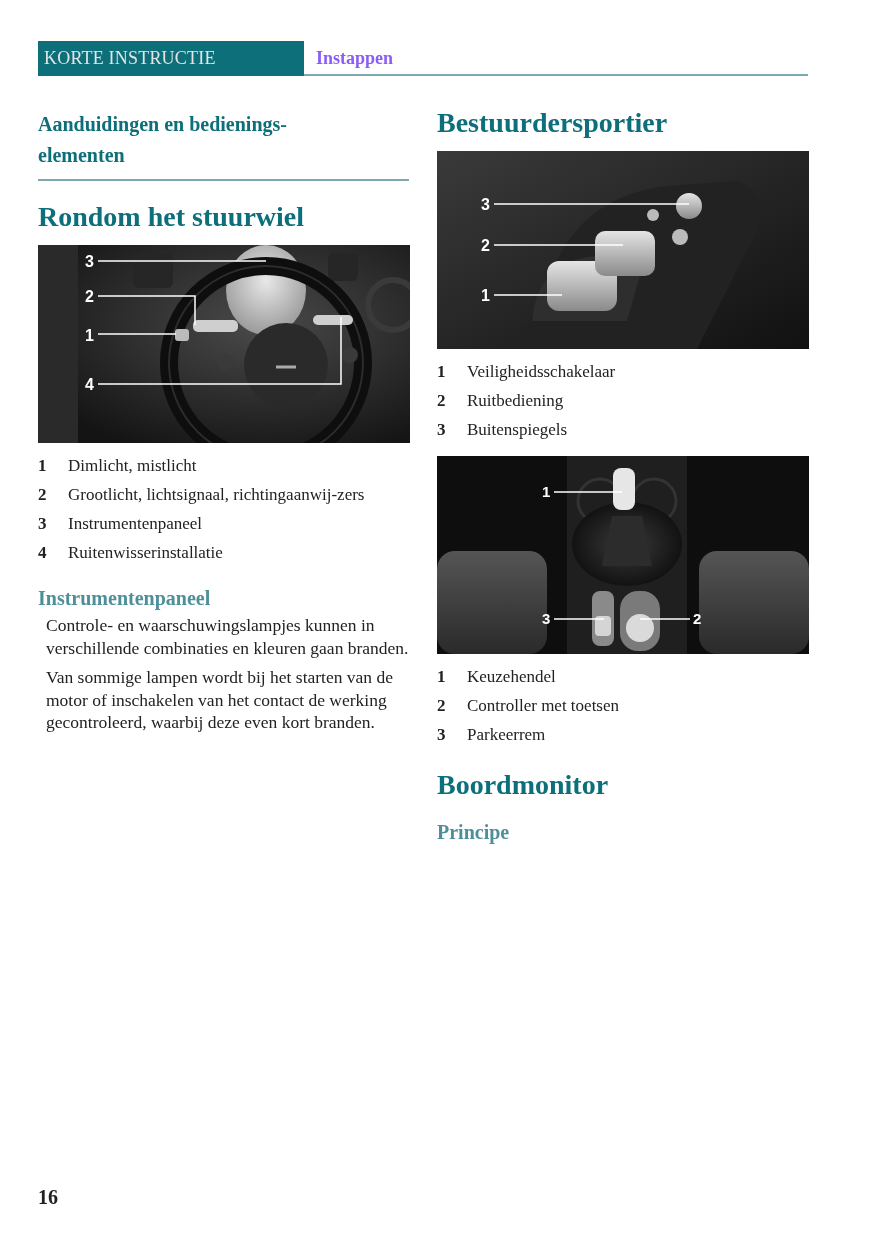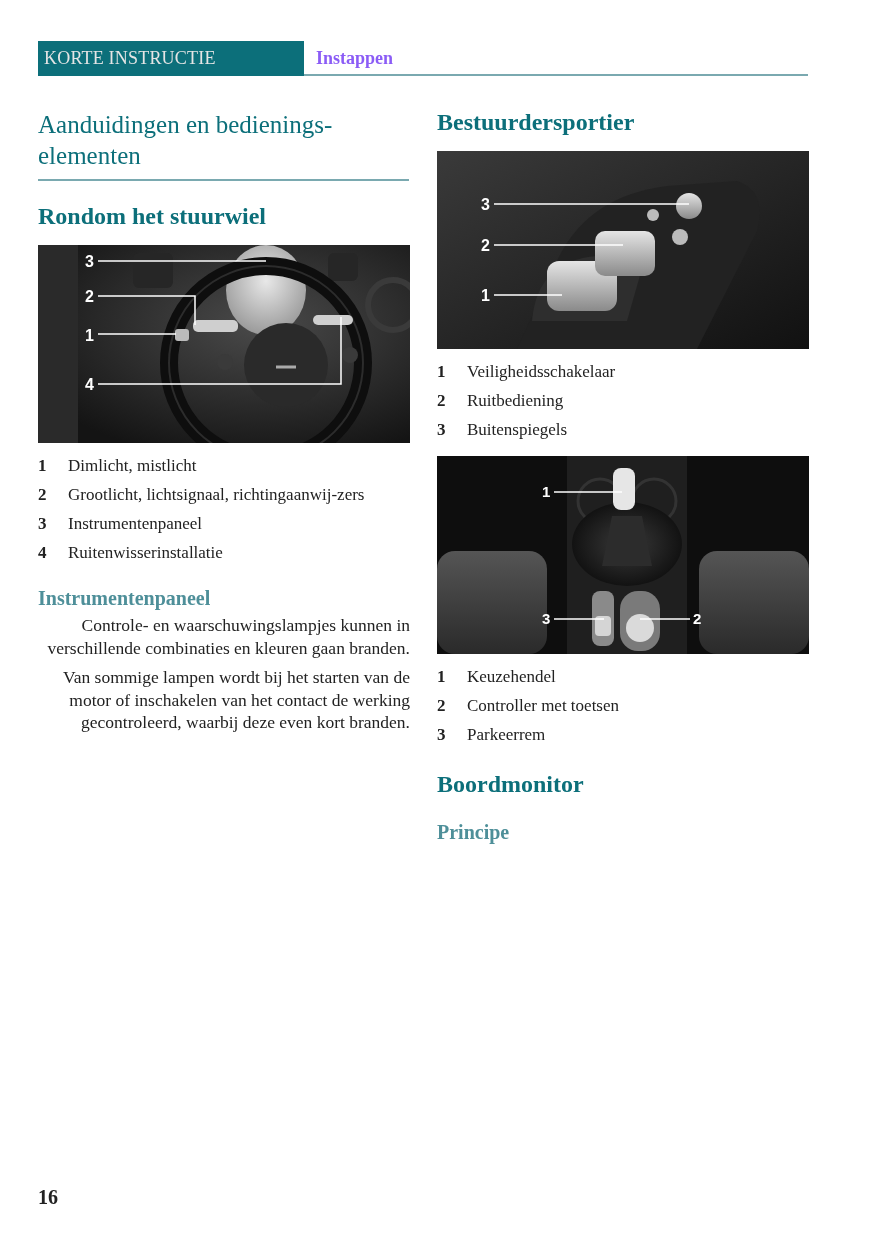--- a/index.html
+++ b/index.html
@@ -10,34 +10,34 @@
                  color: #e5e5e5; font-family: "Liberation Serif", serif; font-size: 18px; line-height: 35px;
                  padding-left: 6px; box-sizing: border-box; letter-spacing: 0.2px; }
   .header .section { position: absolute; left: 278px; top: 0; height: 35px; line-height: 35px;
                      font-family: "Liberation Serif", serif; font-weight: bold; font-size: 18px; color: #8b5cf6; }
   .header .rule { position: absolute; left: 266px; right: 0; bottom: 0; height: 2px; background: #7aa9b0; }
 
   .col { position: absolute; top: 100px; width: 372px; }
   .col.left { left: 38px; }
   .col.right { left: 437px; }
 
-  h1.title { margin: 0; font-family: "Liberation Serif", serif; font-weight: normal; color: #0c6f7a;
-             font-size: 25px; line-height: 31px; padding-top: 9px; }
+  h1.title { margin: 0; font-family: "Liberation Serif", serif; font-weight: bold; color: #0c6f7a;
+             font-size: 20px; line-height: 31px; padding-top: 9px; }
   .title-rule { height: 2px; background: #7aa9b0; margin-top: 8px; width: 371px; }
   h2 { margin: 0; font-family: "Liberation Serif", serif; font-weight: bold; color: #0c6f7a;
-       font-size: 24px; line-height: 27px; }
+       font-size: 28px; line-height: 27px; }
   h3 { margin: 0; font-family: "Liberation Serif", serif; font-weight: bold; color: #4e8f99;
        font-size: 20px; line-height: 24px; }
   .photo { width: 372px; height: 198px; background: #1a1a1a; position: relative; overflow: hidden; }
   .photo svg { display: block; }
   ul.legend { list-style: none; margin: 0; padding: 0; }
   ul.legend li { position: relative; padding-left: 30px; font-size: 17px; line-height: 22px; margin-bottom: 7px;
                  font-family: "Liberation Serif", serif; color: #222; }
   ul.legend li .num { position: absolute; left: 0; top: 0; font-weight: bold; }
-  p.body { margin: 0 0 7px 8px; font-family: "Liberation Serif", serif; font-size: 17.5px; line-height: 22.5px; color: #222; text-align: right; }
+  p.body { margin: 0 0 7px 8px; font-family: "Liberation Serif", serif; font-size: 17.5px; line-height: 22.5px; color: #222; }
   .page-num { position: absolute; left: 38px; top: 1186px; font-family: "Liberation Serif", serif;
               font-weight: bold; font-size: 20px; color: #222; text-align: right; }
 </style>
 </head>
 <body>
 
 <div class="header">
   <div class="tab">KORTE INSTRUCTIE</div>
   <div class="section">Instappen</div>
   <div class="rule"></div>

